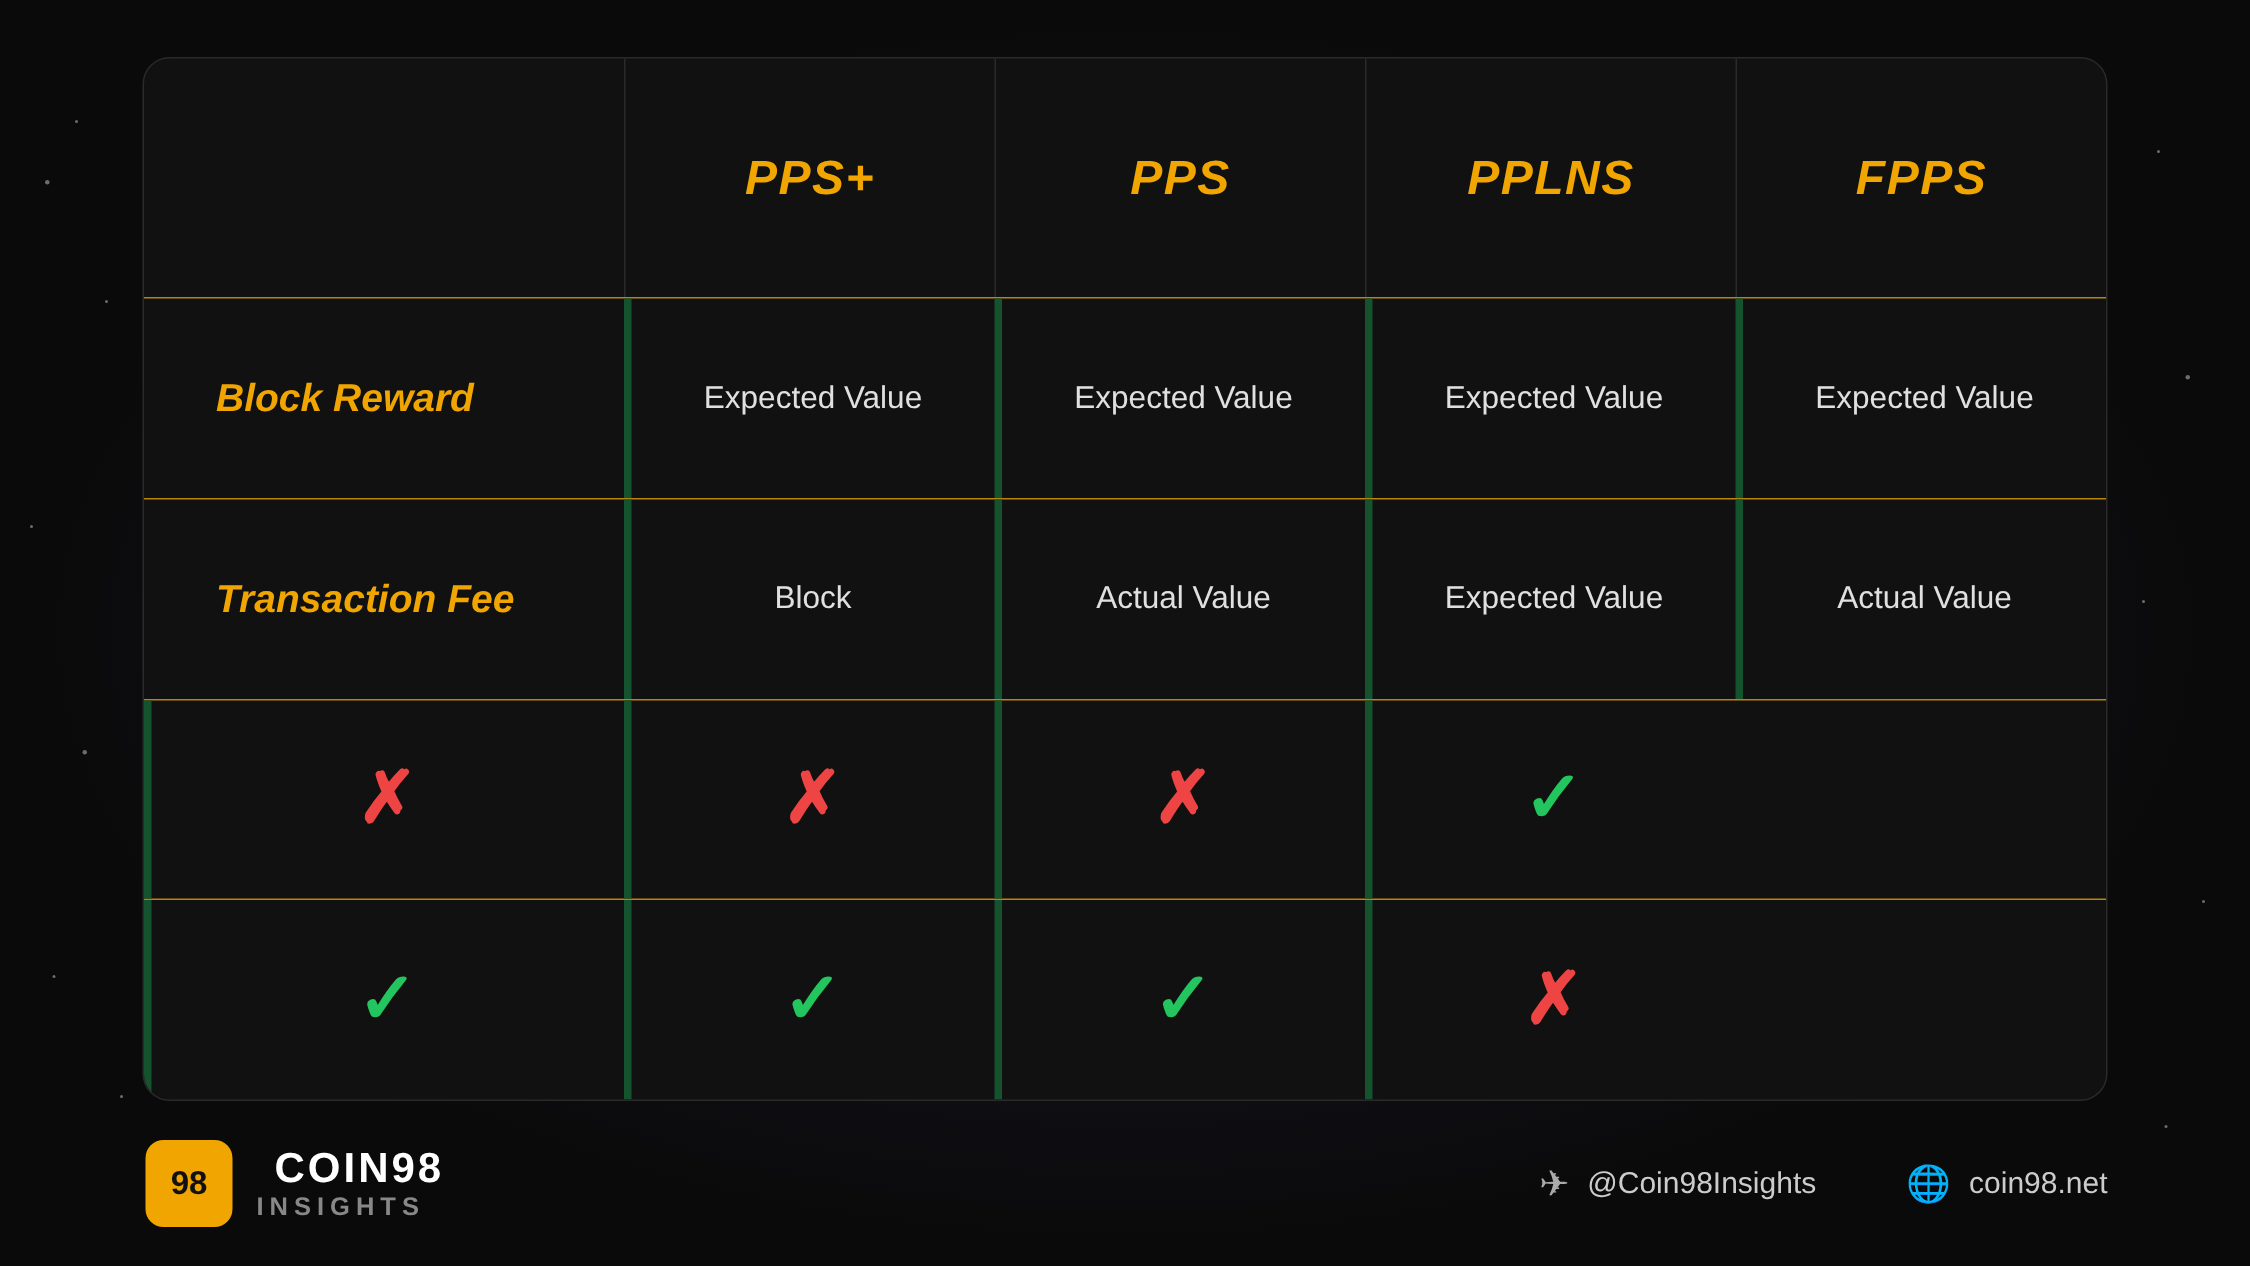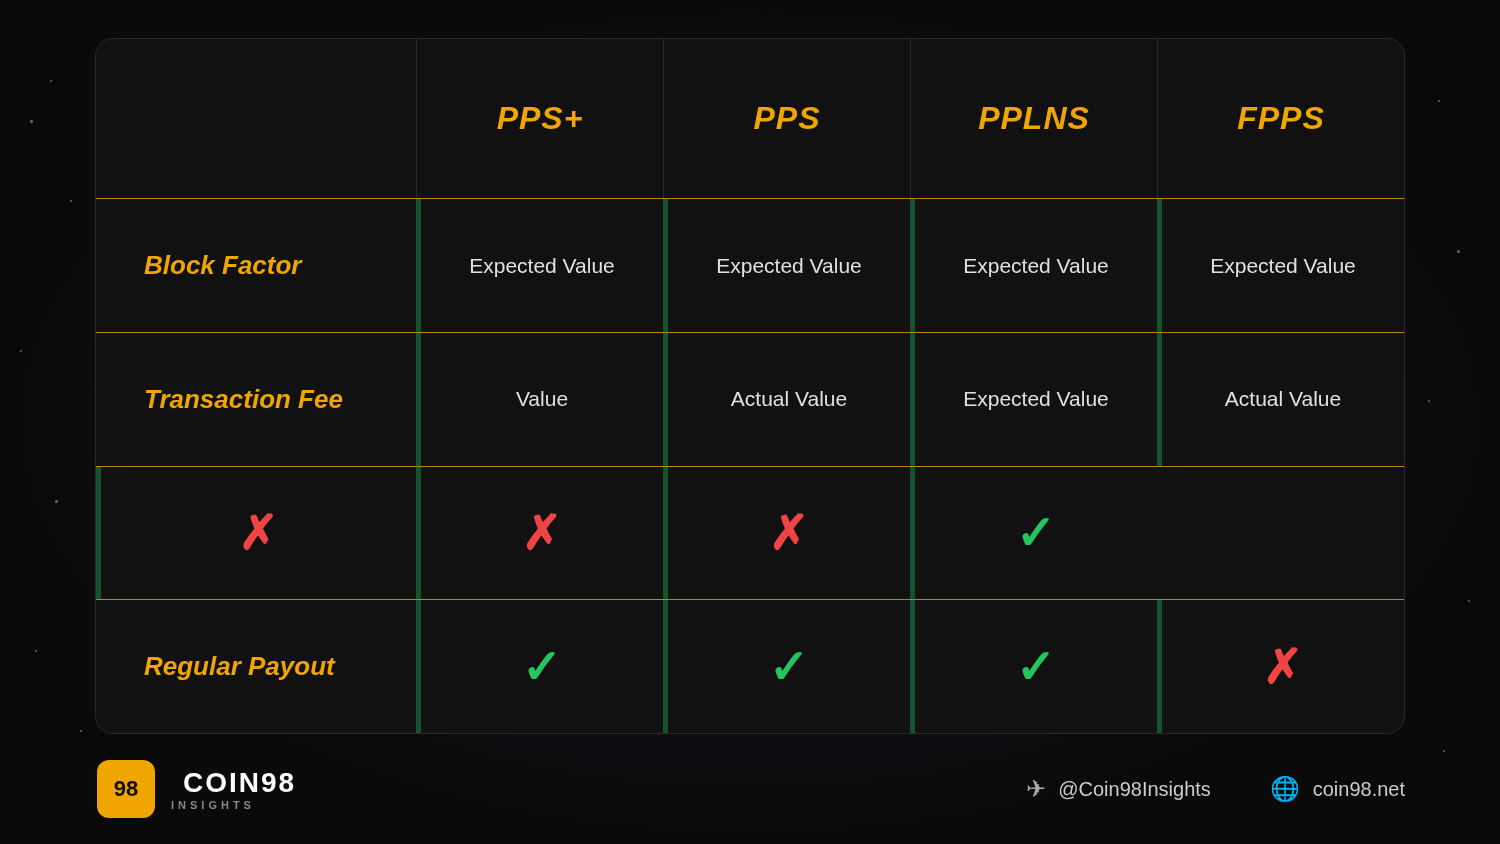--- a/index.html
+++ b/index.html
@@ -170,21 +170,21 @@
 
     .brand-name-top {
       font-size: 28px;
       font-weight: 900;
       color: #ffffff;
       letter-spacing: 2px;
       margin-left: 12px;
     }
 
     .brand-name-sub {
-      font-size: 11px;
+      font-size: 17px;
       font-weight: 600;
       color: #888;
       letter-spacing: 4px;
     }
 
     .brand-right {
       display: flex;
       align-items: center;
       gap: 60px;
     }
@@ -247,42 +247,42 @@
       </div>
       <div class="header-cell">
         <span class="header-label">FPPS</span>
       </div>
     </div>
 
     <div class="table-body">
 
       <div class="table-row">
         <div class="row-label">
-          <span class="row-label-text">Block Factor</span>
+          <span class="row-label-text">Block Reward</span>
         </div>
         <div class="data-cell">
           <span class="cell-text">Expected Value</span>
         </div>
         <div class="data-cell">
           <span class="cell-text">Expected Value</span>
         </div>
         <div class="data-cell">
           <span class="cell-text">Expected Value</span>
         </div>
         <div class="data-cell">
           <span class="cell-text">Expected Value</span>
         </div>
       </div>
 
       <div class="table-row">
         <div class="row-label">
           <span class="row-label-text">Transaction Fee</span>
         </div>
         <div class="data-cell">
-          <span class="cell-text">Value</span>
+          <span class="cell-text">Block</span>
         </div>
         <div class="data-cell">
           <span class="cell-text">Actual Value</span>
         </div>
         <div class="data-cell">
           <span class="cell-text">Expected Value</span>
         </div>
         <div class="data-cell">
           <span class="cell-text">Actual Value</span>
         </div>
@@ -297,23 +297,20 @@
         </div>
         <div class="data-cell">
           <span class="cross-mark">✗</span>
         </div>
         <div class="data-cell">
           <span class="check-mark">✓</span>
         </div>
       </div>
 
       <div class="table-row">
-        <div class="row-label">
-          <span class="row-label-text">Regular Payout</span>
-        </div>
         <div class="data-cell">
           <span class="check-mark">✓</span>
         </div>
         <div class="data-cell">
           <span class="check-mark">✓</span>
         </div>
         <div class="data-cell">
           <span class="check-mark">✓</span>
         </div>
         <div class="data-cell">

